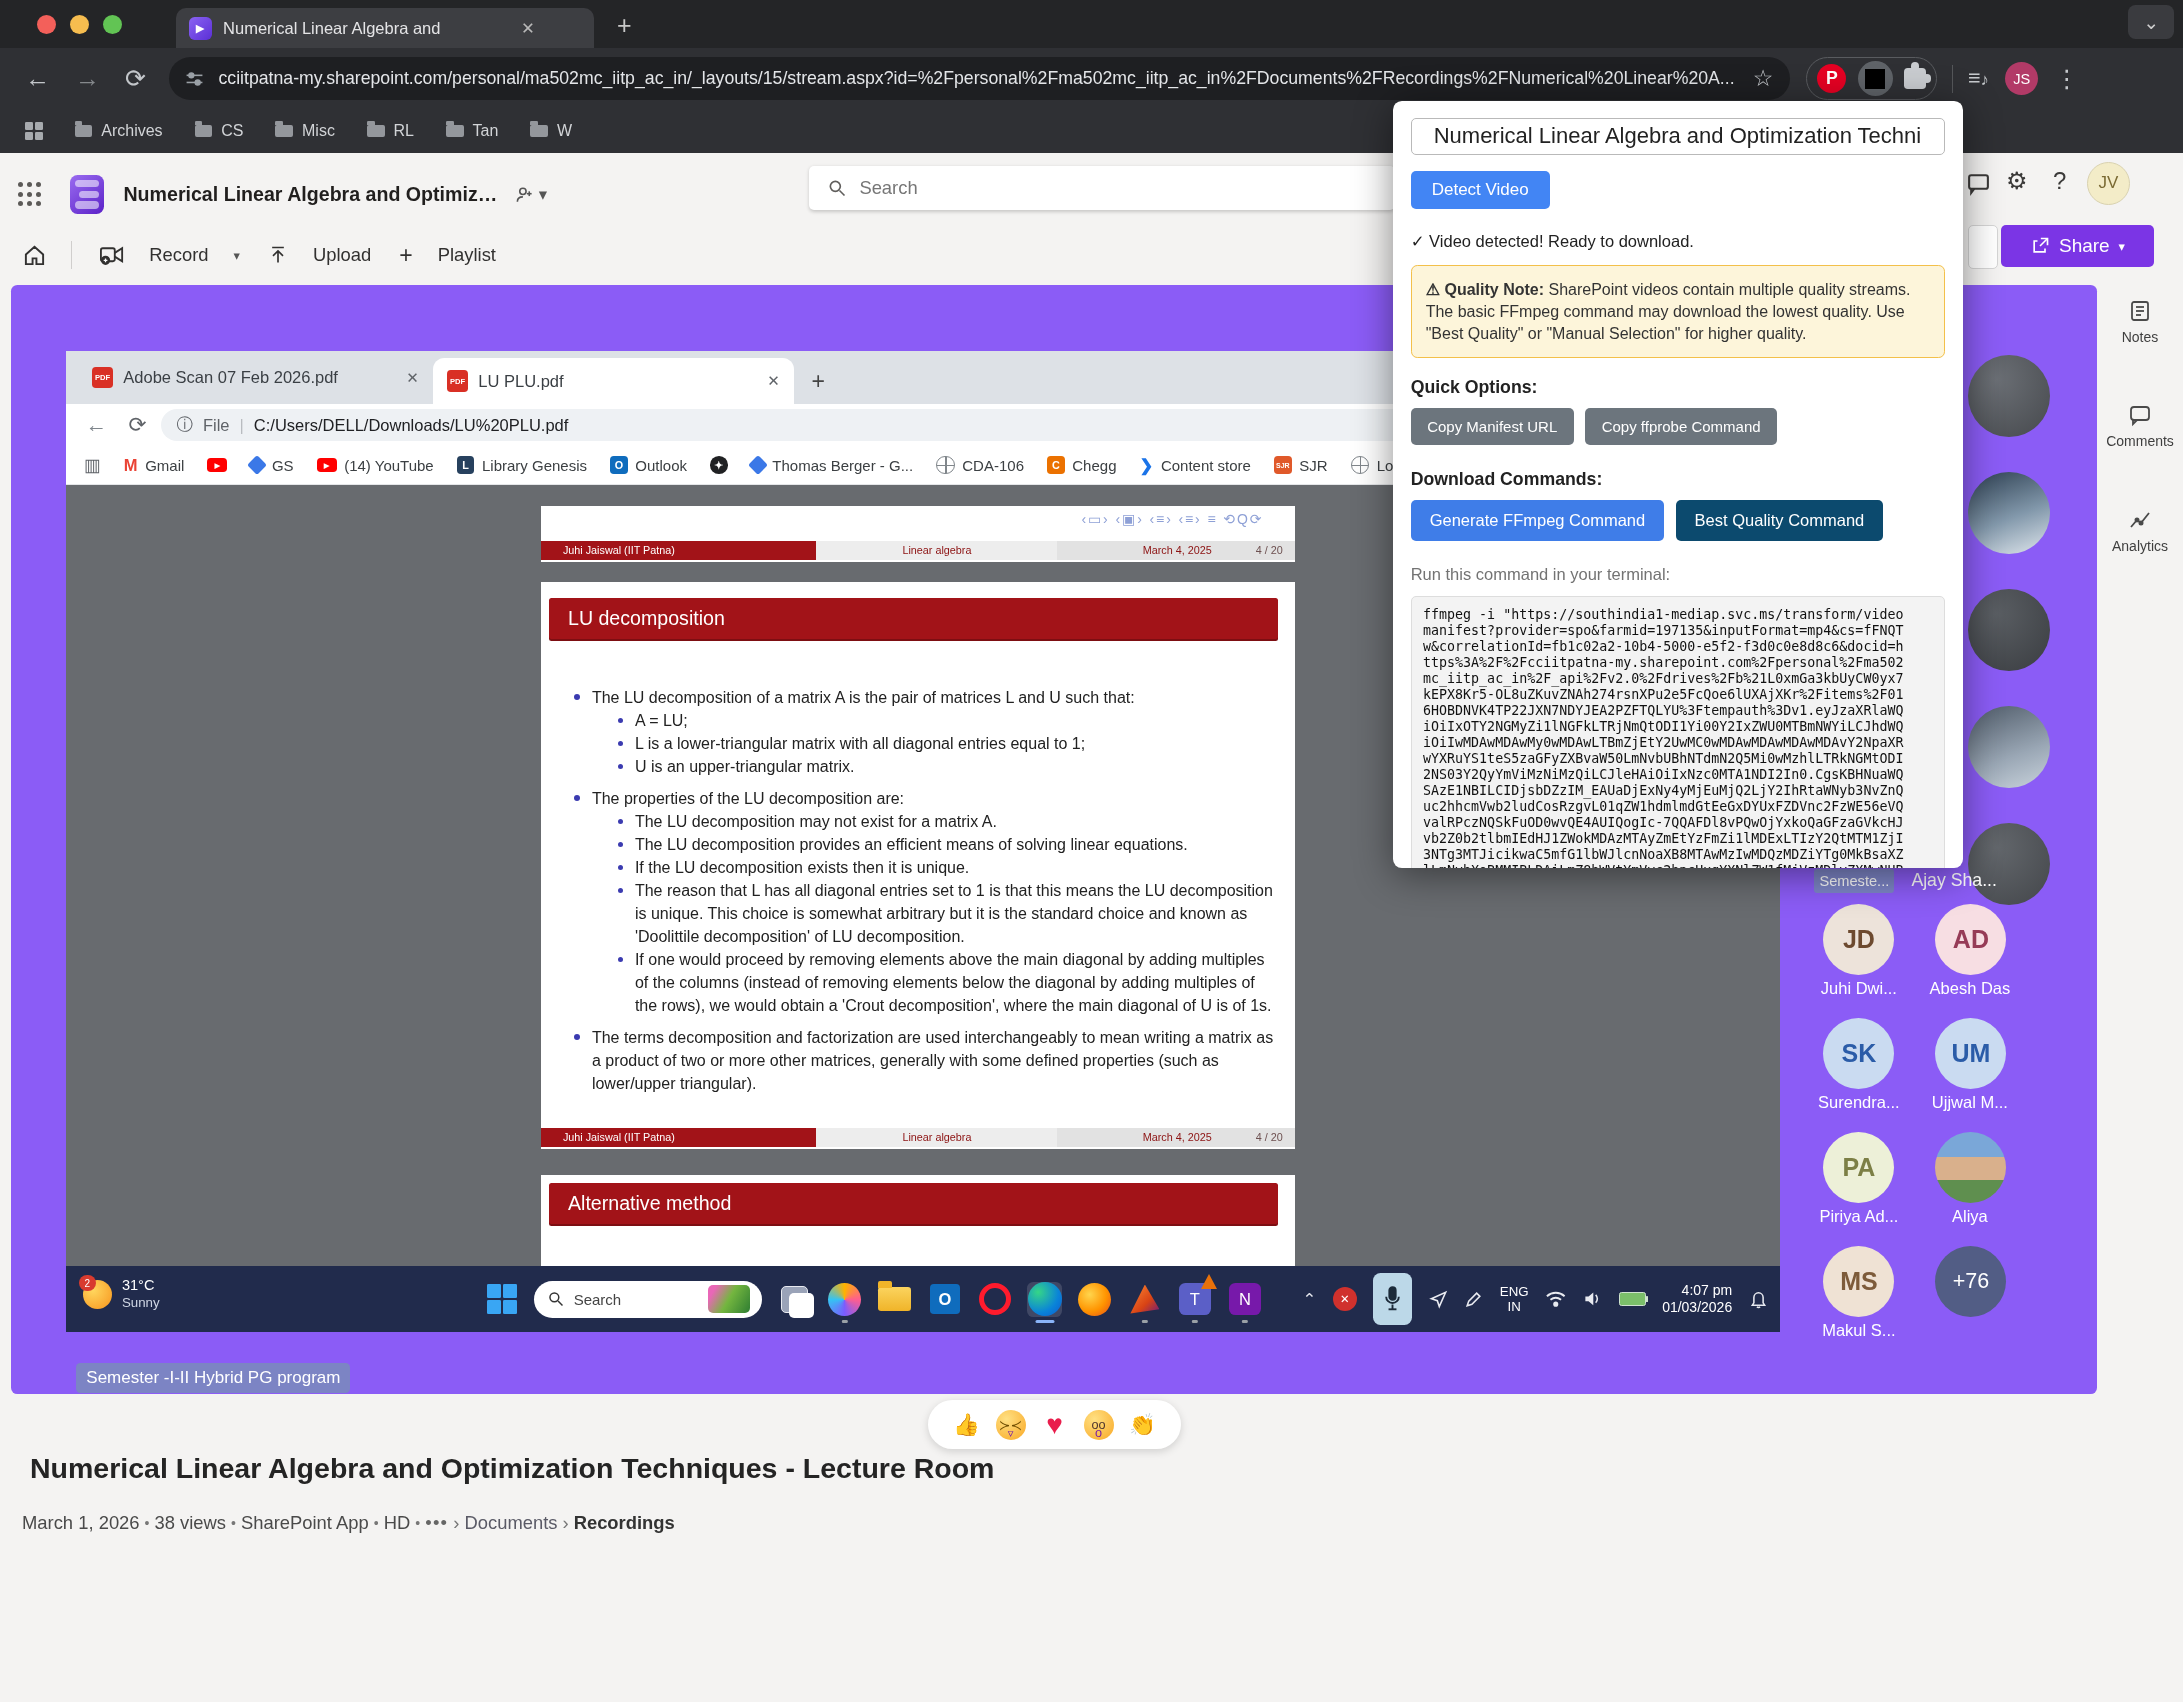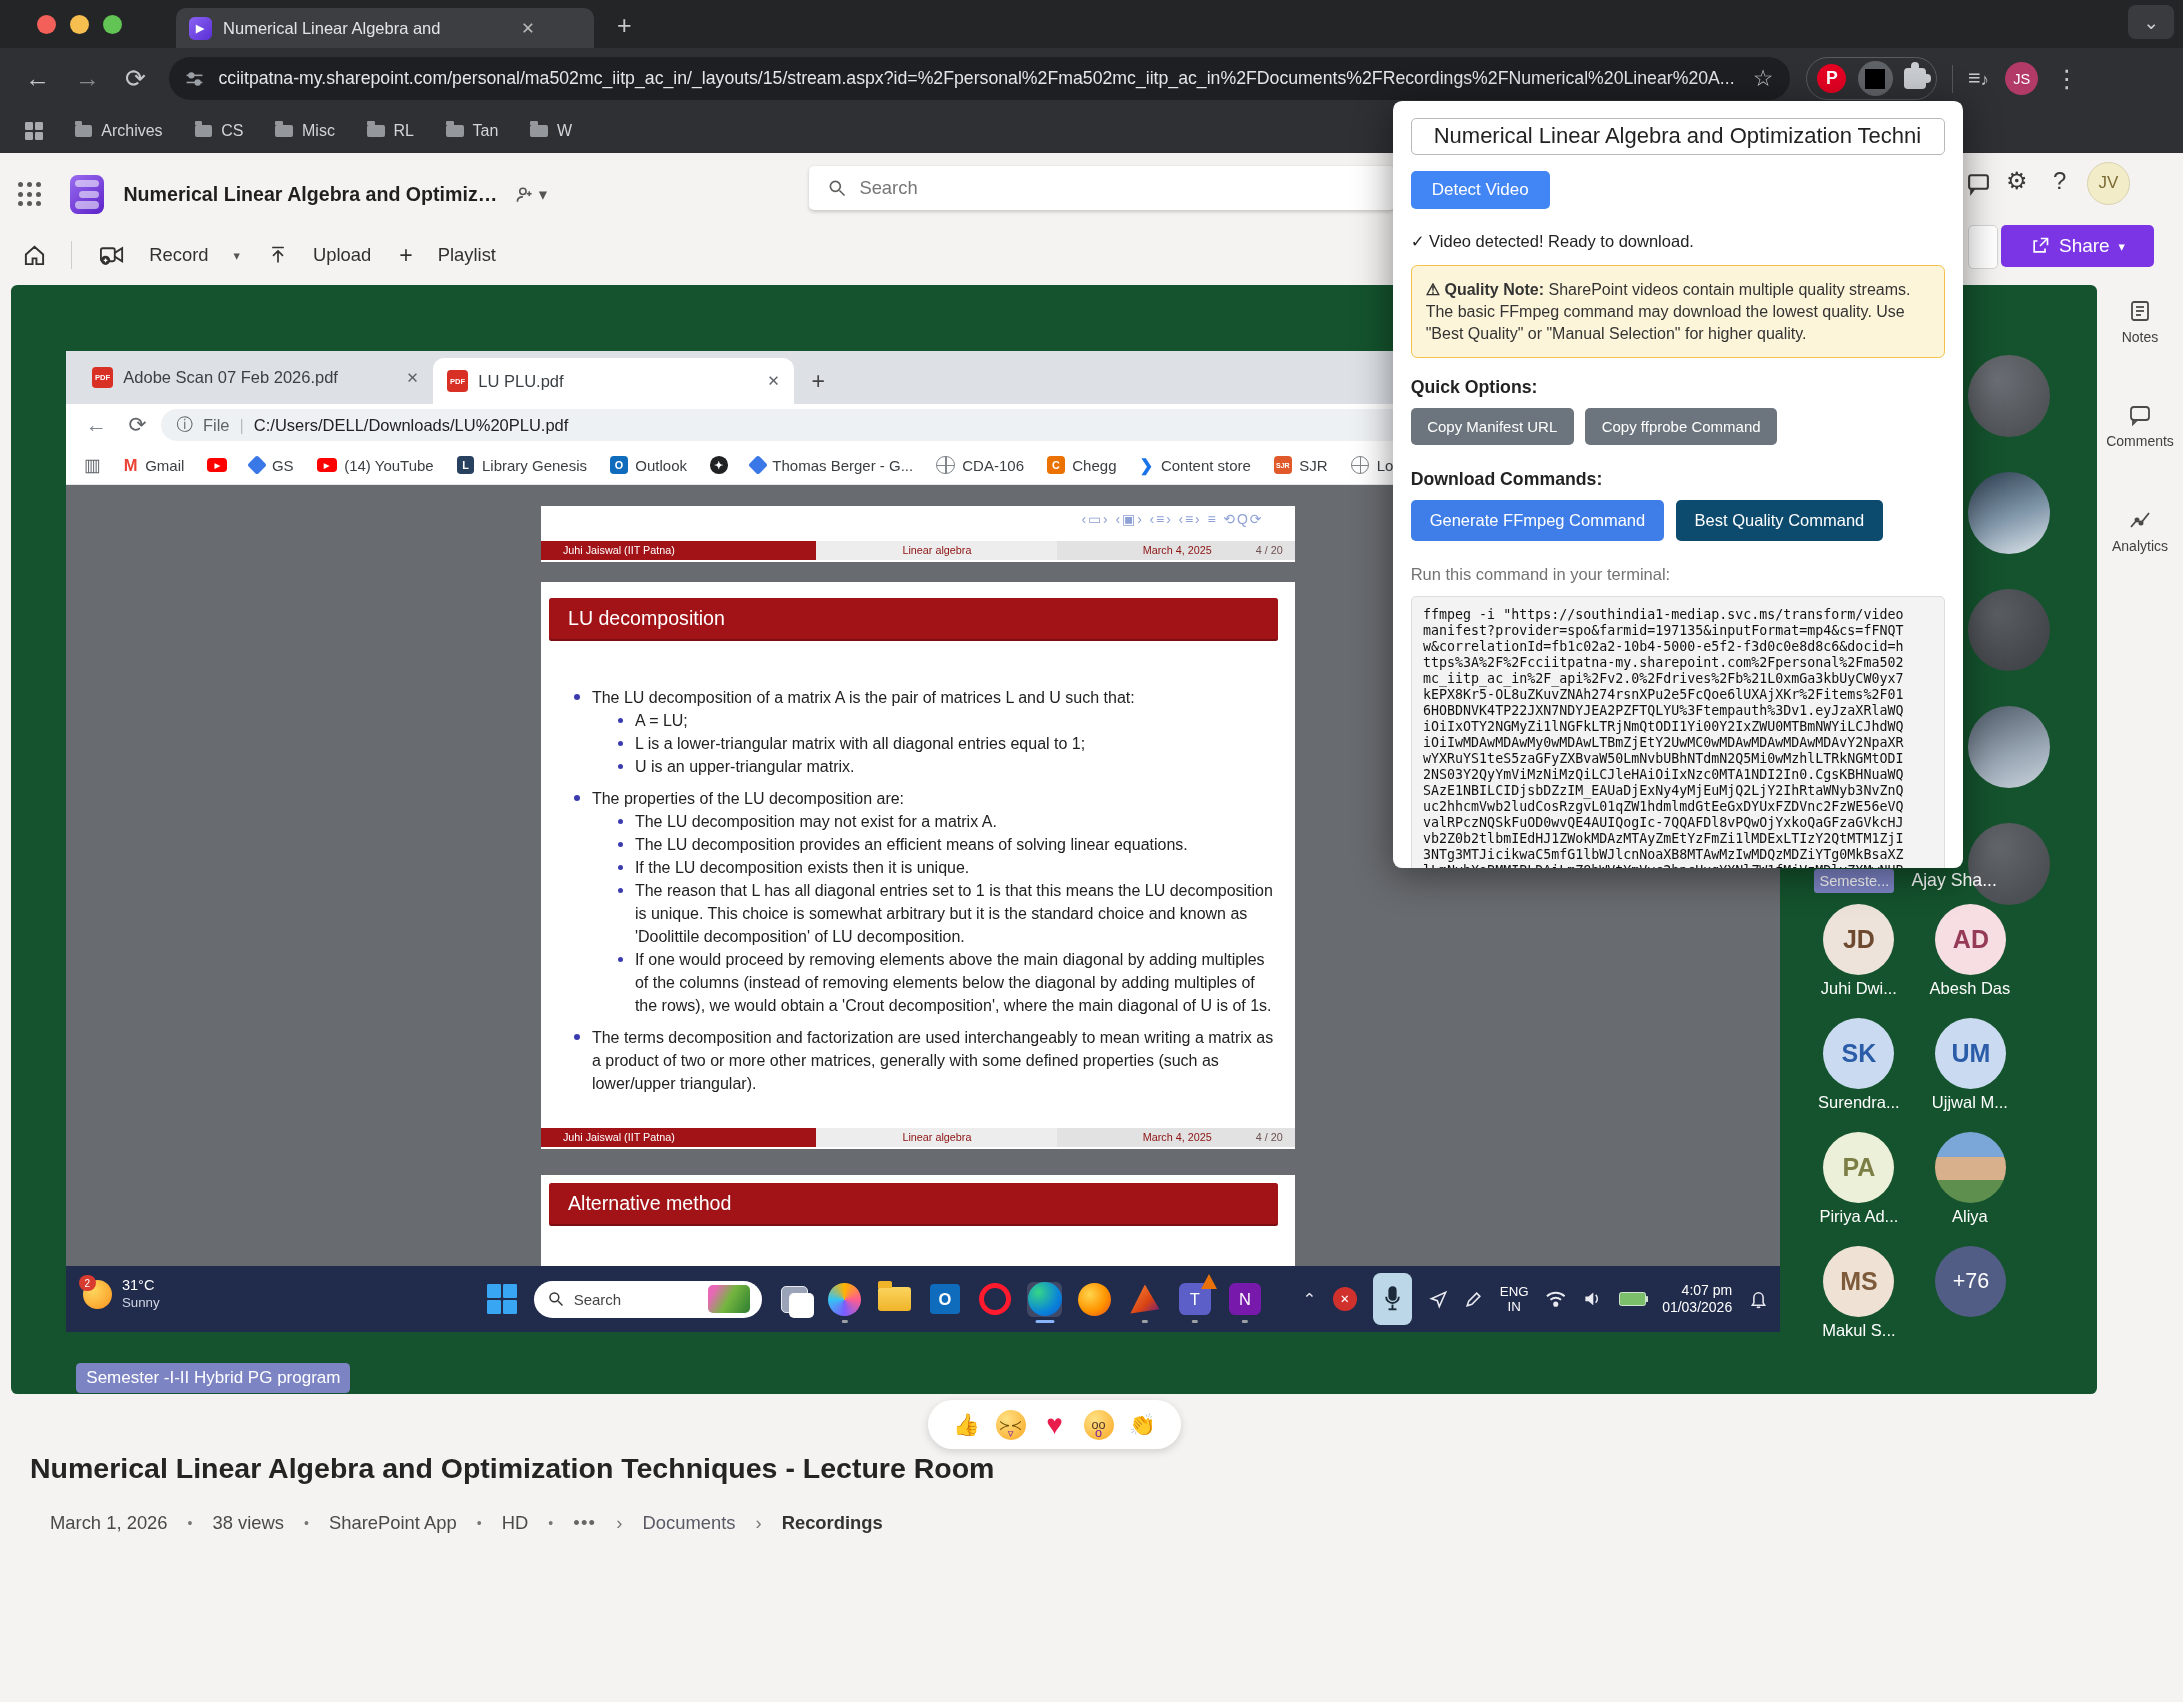--- a/index.html
+++ b/index.html
@@ -51,21 +51,21 @@
   #sp-search .ph{color:#767676;font-size:18.4px}
   .hdr-ic{position:absolute;top:17.7px;color:#3b3a39;font-size:24px}
   .avatar-jv{position:absolute;left:2087px;top:8.9px;width:41px;height:41px;border-radius:50%;background:#f3ecc8;color:#7a6a33;font-size:17px;display:flex;align-items:center;justify-content:center;border:0.6px solid #d9d2b0}
   #sp-tools{position:absolute;left:0;top:75px;height:54px;display:flex;align-items:center;color:#323130;font-size:18.4px}
   .tool-item{display:flex;align-items:center;gap:25px;margin-left:28px}
   .tool-sep{width:1.3px;height:28px;background:#d0cecd;margin-left:25px}
   #btn-sliver{position:absolute;left:1968px;top:72px;width:28px;height:42px;background:#fff;border:0.6px solid #d5d5d5;border-radius:5px}
   #share-btn{position:absolute;left:2001px;top:72px;width:153px;height:42px;background:#7b35e5;border-radius:5px;color:#fff;font-size:19px;display:flex;align-items:center;justify-content:center;gap:8.9px}
 
   
-  #video{position:absolute;left:11.4px;top:132px;width:2086px;height:1109px;background:#14532d;border-radius:6.3px}
+  #video{position:absolute;left:11.4px;top:132px;width:2086px;height:1109px;background:#8b5cf6;border-radius:6.3px}
 
   
   #inner{position:absolute;left:55px;top:66px;width:1714px;height:981px;background:#686b6f;overflow:hidden}
   #i-tabs{position:absolute;left:0;top:0;width:100%;height:53px;background:#dde1e6;display:flex;align-items:flex-end}
   .i-tab{height:53px;display:flex;align-items:center;padding:0 14px;gap:10px;font-size:16.5px;color:#3a3f44;box-sizing:border-box}
   .i-tab.active{background:#fff;border-radius:11.4px 11.4px 0 0;height:46px}
   .pdfchip{width:21.5px;height:21.5px;border-radius:3.8px;background:#d93025;color:#fff;font-size:7.6px;font-weight:bold;display:flex;align-items:center;justify-content:center;flex:0 0 auto}
   .i-x{color:#5f6368;font-size:15px}
   #i-url{position:absolute;left:0;top:53px;width:100%;height:42px;background:#fff;display:flex;align-items:center}
   #i-pill{height:32px;background:#eef1f4;border-radius:16px;margin-left:15px;width:1570px;display:flex;align-items:center;padding:0 15px;box-sizing:border-box;gap:10px;font-size:16.5px}
@@ -140,21 +140,21 @@
   .bubble{position:absolute;width:82px;height:82px;border-radius:50%}
   #sem-chip{position:absolute;left:1803px;top:584px;width:80px;height:24px;background:#7d85c6;border-radius:3.2px;color:#fff;font-size:14.6px;display:flex;align-items:center;justify-content:center}
   #ajay{position:absolute;left:1900px;top:585px;color:#fff;font-size:17.7px}
   #v-badge{position:absolute;left:65px;top:1078px;width:274px;height:30px;background:#7c84c4;border-radius:4.4px;color:#fff;font-size:17px;display:flex;align-items:center;justify-content:center}
 
   
   #emoji-pill{position:absolute;left:928px;top:1247px;width:253px;height:49px;background:#fff;border-radius:25px;box-shadow:0 2.5px 8.9px rgba(0,0,0,.15);display:flex;align-items:center;justify-content:space-around;padding:0 16.5px;box-sizing:border-box}
   .emo{width:30px;height:30px;border-radius:50%;display:flex;align-items:center;justify-content:center;font-size:19px}
   .emo-face{background:radial-gradient(circle at 35% 30%,#ffe082,#f9a825)}
   #v-title{position:absolute;left:30px;top:1299px;font-size:28.5px;font-weight:bold;color:#242424}
-  #v-meta{position:absolute;left:50px;top:1359px;display:flex;align-items:center;gap:20px;font-size:18.4px;color:#4a4a4a}
+  #v-meta{position:absolute;left:22px;top:1359px;display:flex;align-items:center;gap:5px;font-size:18.4px;color:#4a4a4a}
   #v-meta .dot{color:#777;font-size:14px}
   #v-meta .crumb-sep{color:#777}
   #v-meta .bold{font-weight:bold;color:#333}
 
   
   .rail-item{position:absolute;left:2097px;width:86px;display:flex;flex-direction:column;align-items:center;gap:6.3px;color:#3f3f3f;font-size:14px}
 
   
   #popup{position:absolute;left:1393px;top:101px;width:570px;height:767px;background:#fff;border-radius:8.9px;box-shadow:0 6.3px 38px rgba(0,0,0,.45);z-index:50;padding:16.5px 17.7px;box-sizing:border-box;overflow:hidden}
   #popup input{width:100%;height:37px;border:1.3px solid #b9b9b9;border-radius:5px;font-size:22px;color:#222;padding:0 22px;box-sizing:border-box;font-family:"Liberation Sans",sans-serif}

